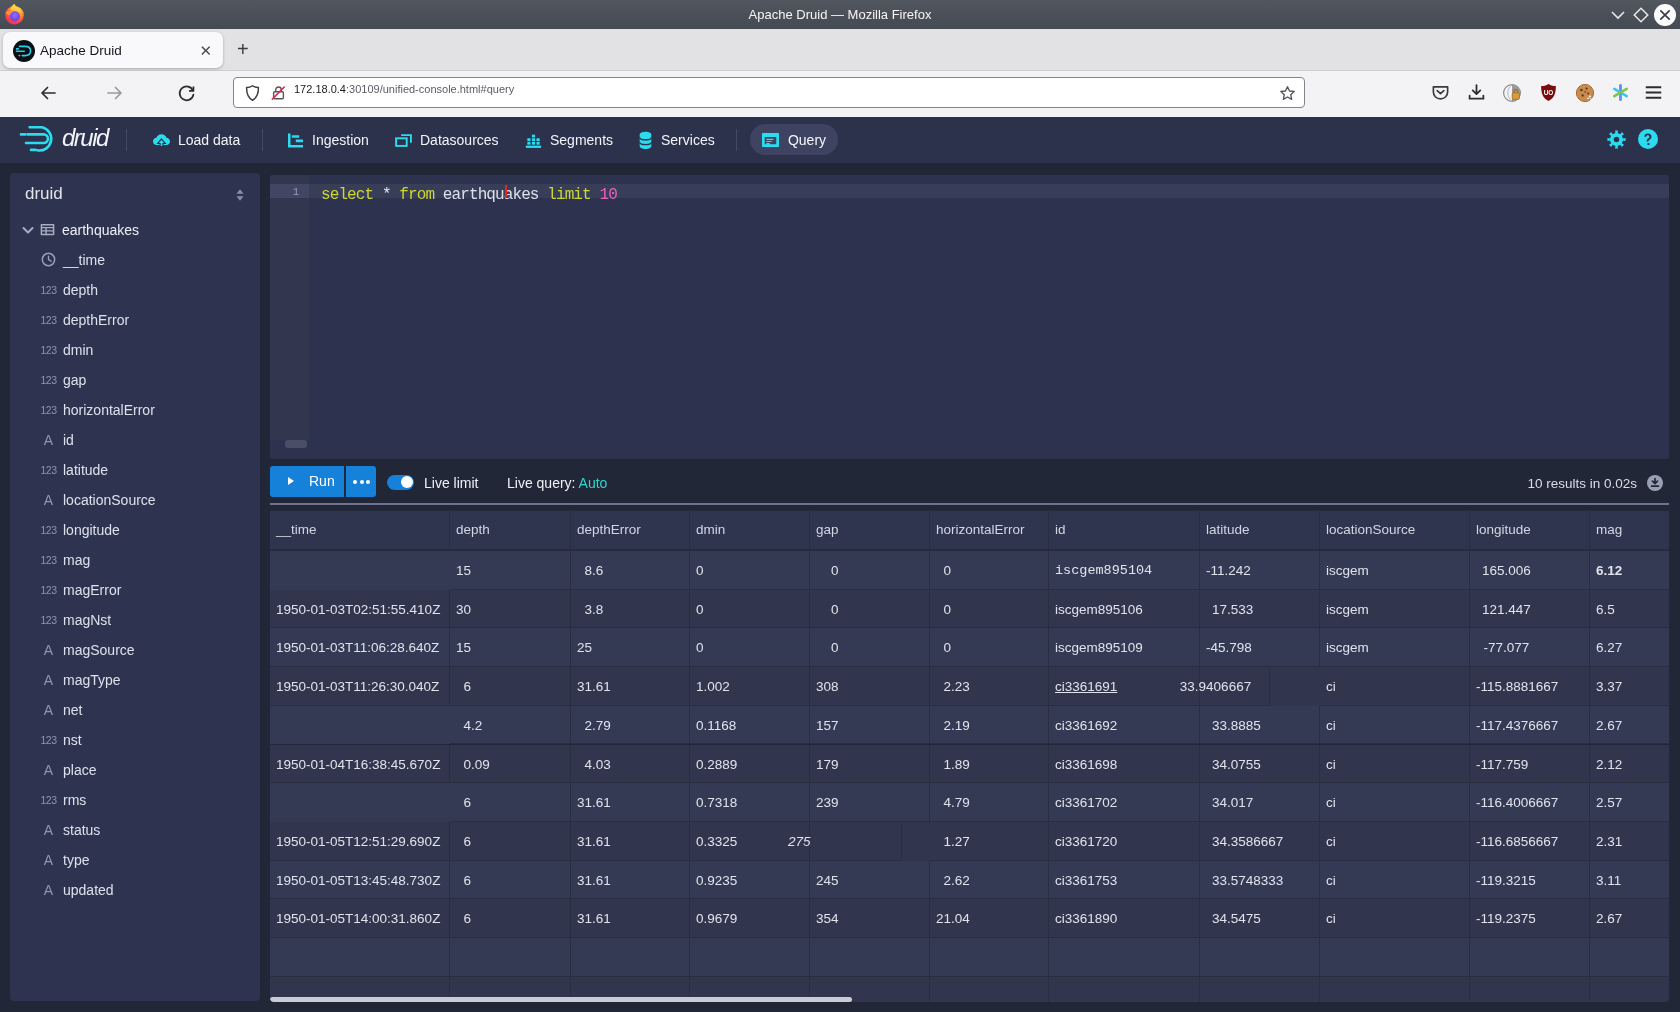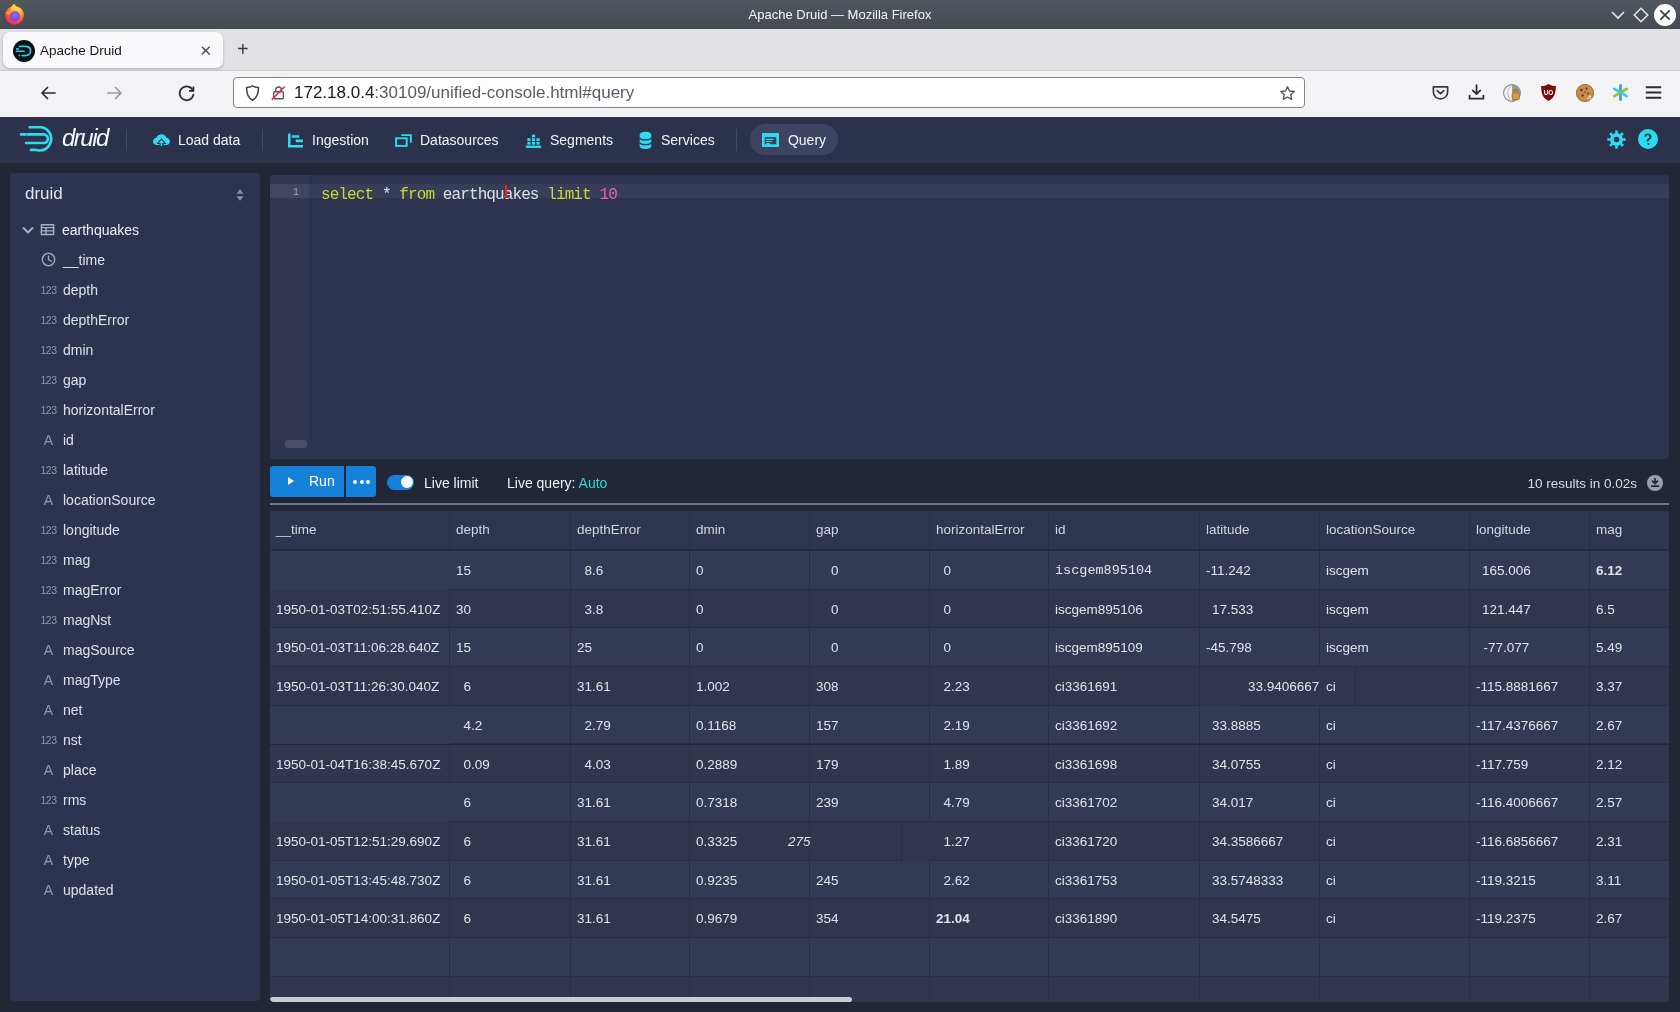--- a/index.html
+++ b/index.html
@@ -17,21 +17,21 @@
 .tab { position:absolute; left:3px; top:3.5px; width:220px; height:36px; background:#f9f9fb;
   border-radius:7px; box-shadow:0 1px 3px rgba(0,0,0,.25); }
 .tab .fv { position:absolute; left:10px; top:8px; }
 .tab .tt { position:absolute; left:37px; top:11px; font-size:13.5px; color:#15141a; }
 .tab .tx { position:absolute; right:11px; top:10px; font-size:15px; color:#4a4a52; }
 .newtab { position:absolute; left:237px; top:9px; font-size:20px; color:#3a3a42; }
 .urlrow { position:absolute; left:0; top:70.5px; width:1680px; height:46.5px; background:#f3f3f5; }
 .navbtn { position:absolute; top:14px; font-size:17px; color:#2c2c31; }
 .urlfield { position:absolute; left:233px; top:6.5px; width:1072px; height:31px; background:#fff;
   border:1px solid #83838d; border-radius:4px; }
-.urlfield .utxt { position:absolute; left:60px; top:5px; font-size:17px; color:#5b5b66; white-space:pre; }
+.urlfield .utxt { position:absolute; left:60px; top:5px; font-size:11px; color:#5b5b66; white-space:pre; }
 .urlfield .utxt b { color:#1a1a20; font-weight:normal; }
 .exticon { position:absolute; top:83px; }
 
 
 .dnav { position:absolute; left:0; top:117px; width:1680px; height:46px; background:#2d324c; }
 .dlogo { position:absolute; left:18px; top:7px; }
 .dword { position:absolute; left:62px; top:7px; font-size:24px; font-style:italic; color:#f3f4f8;
   letter-spacing:-1.5px; }
 .nsep { position:absolute; top:12px; width:1px; height:22px; background:#434965; }
 .nitem { position:absolute; top:12px; height:22px; display:flex; align-items:center; gap:8px;
@@ -492,31 +492,31 @@
       <div class="td" style="left:0px;width:180px;">1950-01-03T11:06:28.640Z</div>
       <div class="td" style="left:180px;width:121px;">15</div>
       <div class="td" style="left:301px;width:119px;">25</div>
       <div class="td" style="left:420px;width:120px;">0</div>
       <div class="td" style="left:540px;width:120px;padding-left:21.0px;">0</div>
       <div class="td" style="left:660px;width:119px;padding-left:13.5px;">0</div>
       <div class="td" style="left:779px;width:151px;">iscgem895109</div>
       <div class="td" style="left:930px;width:120px;">-45.798</div>
       <div class="td" style="left:1050px;width:150px;">iscgem</div>
       <div class="td" style="left:1200px;width:120px;padding-left:13.5px;">-77.077</div>
-      <div class="td" style="left:1320px;width:80px;">5.49</div>
+      <div class="td" style="left:1320px;width:80px;">6.27</div>
     </div>
 <div class="tr even" style="top:161.1px">
       <div class="td" style="left:0px;width:180px;">1950-01-03T11:26:30.040Z</div>
       <div class="td" style="left:180px;width:121px;padding-left:13.5px;">6</div>
       <div class="td" style="left:301px;width:119px;">31.61</div>
       <div class="td" style="left:420px;width:120px;">1.002</div>
       <div class="td" style="left:540px;width:120px;">308</div>
       <div class="td" style="left:660px;width:119px;padding-left:13.5px;">2.23</div>
-      <div class="td" style="left:779px;width:151px;">ci3361691</div>
-      <div class="td" style="left:966px;width:120px;padding-left:12.0px;">33.9406667</div>
+      <div class="td" style="left:779px;width:151px;text-decoration:underline;">ci3361691</div>
+      <div class="td" style="left:880px;width:120px;padding-left:12.0px;text-align:center;">33.9406667</div>
       <div class="td" style="left:1050px;width:150px;">ci</div>
       <div class="td" style="left:1200px;width:120px;">-115.8881667</div>
       <div class="td" style="left:1320px;width:80px;">3.37</div>
     </div>
 <div class="tr odd" style="top:199.8px">
       <div class="td" style="left:180px;width:121px;padding-left:13.5px;">4.2</div>
       <div class="td" style="left:301px;width:119px;padding-left:13.5px;">2.79</div>
       <div class="td" style="left:420px;width:120px;">0.1168</div>
       <div class="td" style="left:540px;width:120px;">157</div>
       <div class="td" style="left:660px;width:119px;padding-left:13.5px;">2.19</div>
@@ -576,21 +576,21 @@
       <div class="td" style="left:1050px;width:150px;">ci</div>
       <div class="td" style="left:1200px;width:120px;">-119.3215</div>
       <div class="td" style="left:1320px;width:80px;">3.11</div>
     </div>
 <div class="tr even" style="top:393.3px">
       <div class="td" style="left:0px;width:180px;">1950-01-05T14:00:31.860Z</div>
       <div class="td" style="left:180px;width:121px;padding-left:13.5px;">6</div>
       <div class="td" style="left:301px;width:119px;">31.61</div>
       <div class="td" style="left:420px;width:120px;">0.9679</div>
       <div class="td" style="left:540px;width:120px;">354</div>
-      <div class="td" style="left:660px;width:119px;font-weight:bold;">21.04</div>
+      <div class="td" style="left:660px;width:119px;">21.04</div>
       <div class="td" style="left:779px;width:151px;">ci3361890</div>
       <div class="td" style="left:930px;width:120px;padding-left:12.0px;">34.5475</div>
       <div class="td" style="left:1050px;width:150px;">ci</div>
       <div class="td" style="left:1200px;width:120px;">-119.2375</div>
       <div class="td" style="left:1320px;width:80px;">2.67</div>
     </div>
 <div class="tr odd" style="top:432.0px">
       <div class="td" style="left:0px;width:180px;"></div>
       <div class="td" style="left:180px;width:121px;"></div>
       <div class="td" style="left:301px;width:119px;"></div>

